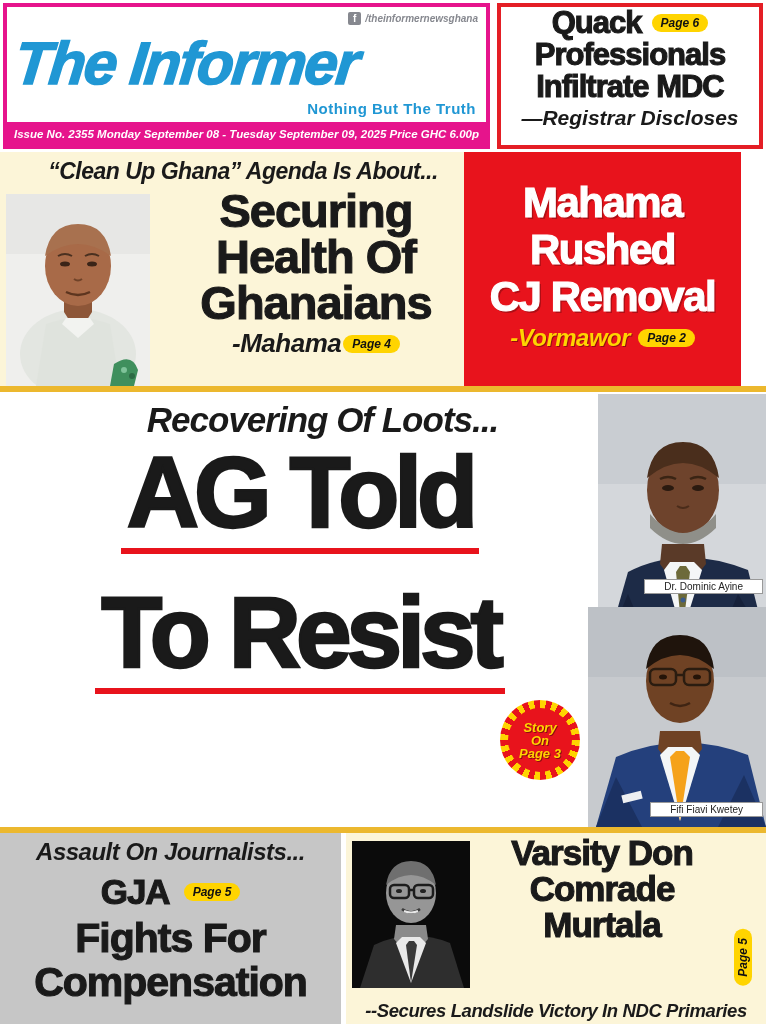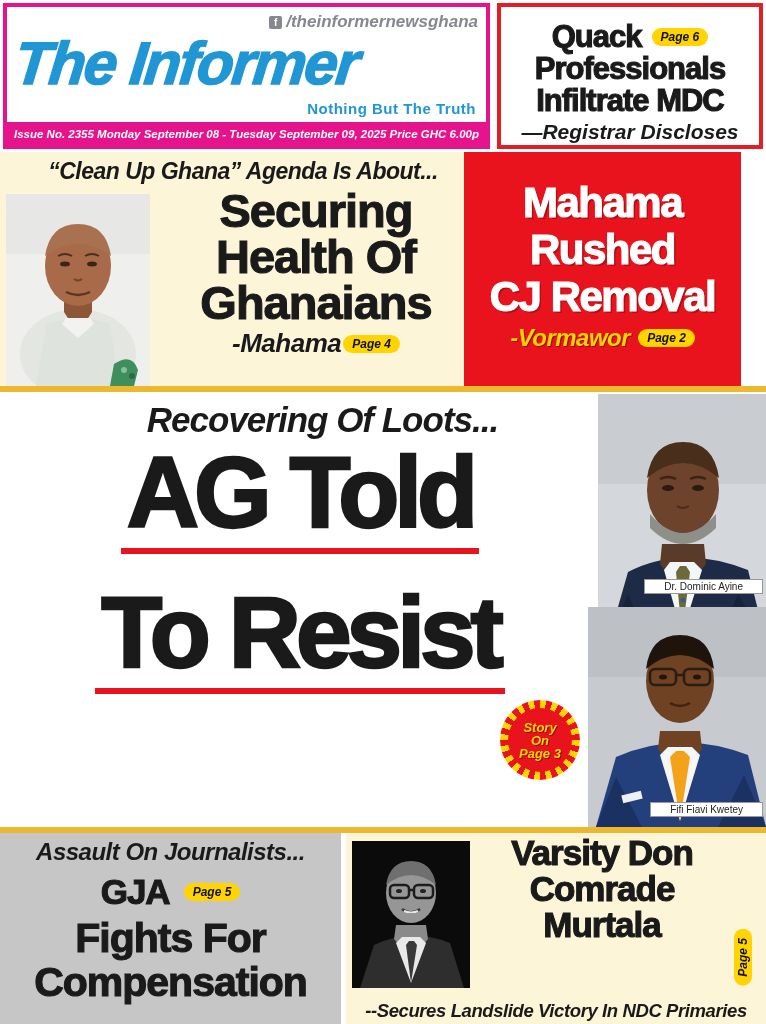--- a/index.html
+++ b/index.html
@@ -8,21 +8,21 @@
     position:relative; width:766px; height:1024px; margin:0 auto;
     background:#ffffff; overflow:hidden;
   }
   
   .masthead {
     position:absolute; left:3px; top:3px; width:487px; height:146px;
     background:#fff; border:4px solid #e6148c;
   }
   .fb-line {
     position:absolute; top:5px; right:8px; display:flex; align-items:center; gap:4px;
-    color:#86888f; font-weight:bold; font-style:italic; font-size:17px;
+    color:#86888f; font-weight:bold; font-style:italic; font-size:10px;
   }
   .fb-icon {
     width:13px; height:13px; background:#86888f; color:#fff; border-radius:2px;
     font-style:normal; font-weight:bold; font-size:10px; line-height:13px; text-align:center;
   }
   .fb-icon::before { content:"f"; }
   .logo {
     position:absolute; left:8px; top:22px; width:468px;
     color:#2097d4; font-size:60px; font-weight:bold; font-style:italic;
     letter-spacing:-2px; transform:skewX(-6deg); white-space:nowrap;
@@ -33,21 +33,21 @@
     color:#2097d4; font-weight:bold; font-size:15px; letter-spacing:0.5px;
   }
   .date-bar {
     position:absolute; left:0; right:0; bottom:0; height:23px; background:#e6148c;
     display:flex; justify-content:space-between; align-items:center; padding:0 7px;
     color:#fff; font-weight:bold; font-style:italic; font-size:11.5px; white-space:nowrap;
   }
   
   .quack-box {
     position:absolute; left:497px; top:3px; width:266px; height:146px;
-    background:#fff; border:4px solid #e41e25; text-align:center; padding-top:14px;
+    background:#fff; border:4px solid #e41e25; text-align:center; padding-top:0;
     color:#1a1a1a;
   }
   .quack-l1 { display:flex; justify-content:center; align-items:center; gap:10px; }
   .hl { font-weight:bold; letter-spacing:-1px; -webkit-text-stroke:1.1px #1a1a1a; color:#1a1a1a; }
   .quack-box .big { font-size:31px; line-height:32px; }
   .quack-attr { font-style:italic; font-weight:bold; font-size:21px; margin-top:3px; }
   
   .pill {
     display:inline-block; background:#ffd400; color:#111; border-radius:11px;
     font-style:italic; font-weight:bold; font-size:12px; padding:2px 9px; white-space:nowrap;

